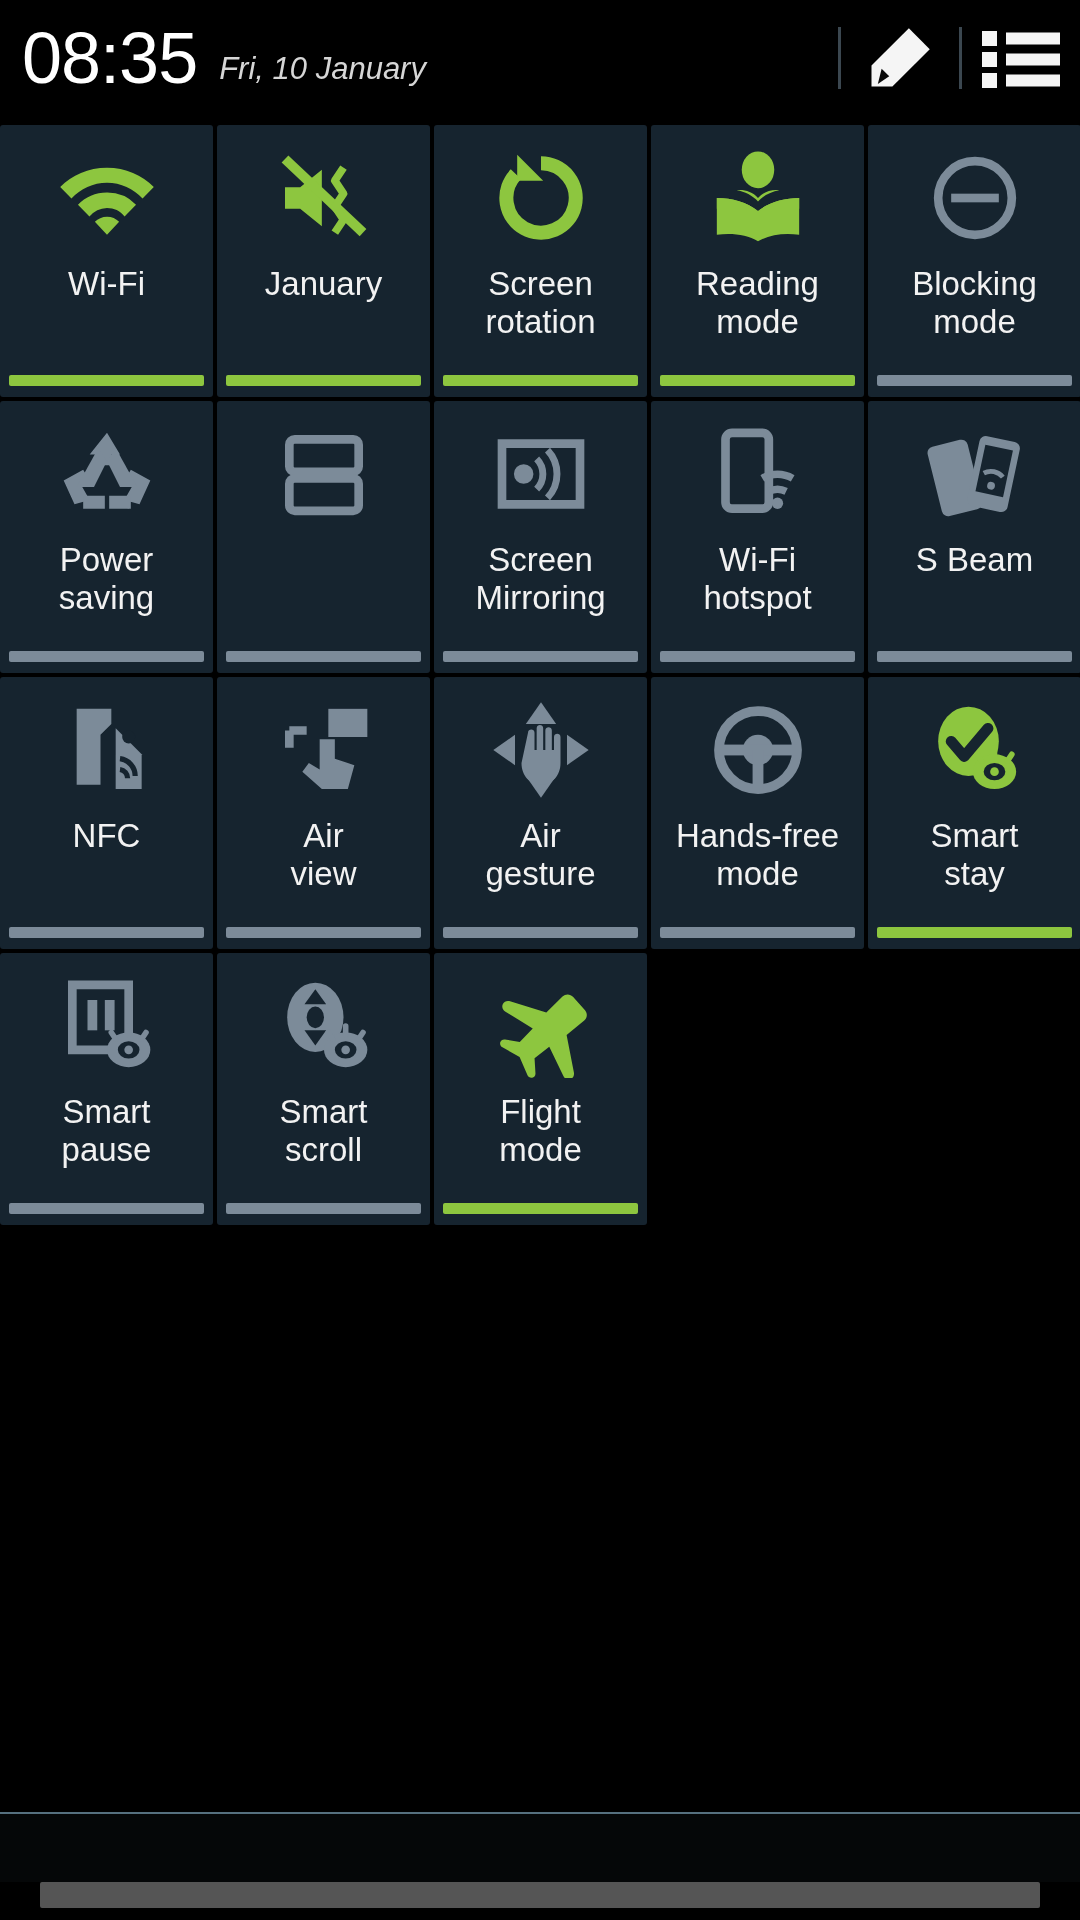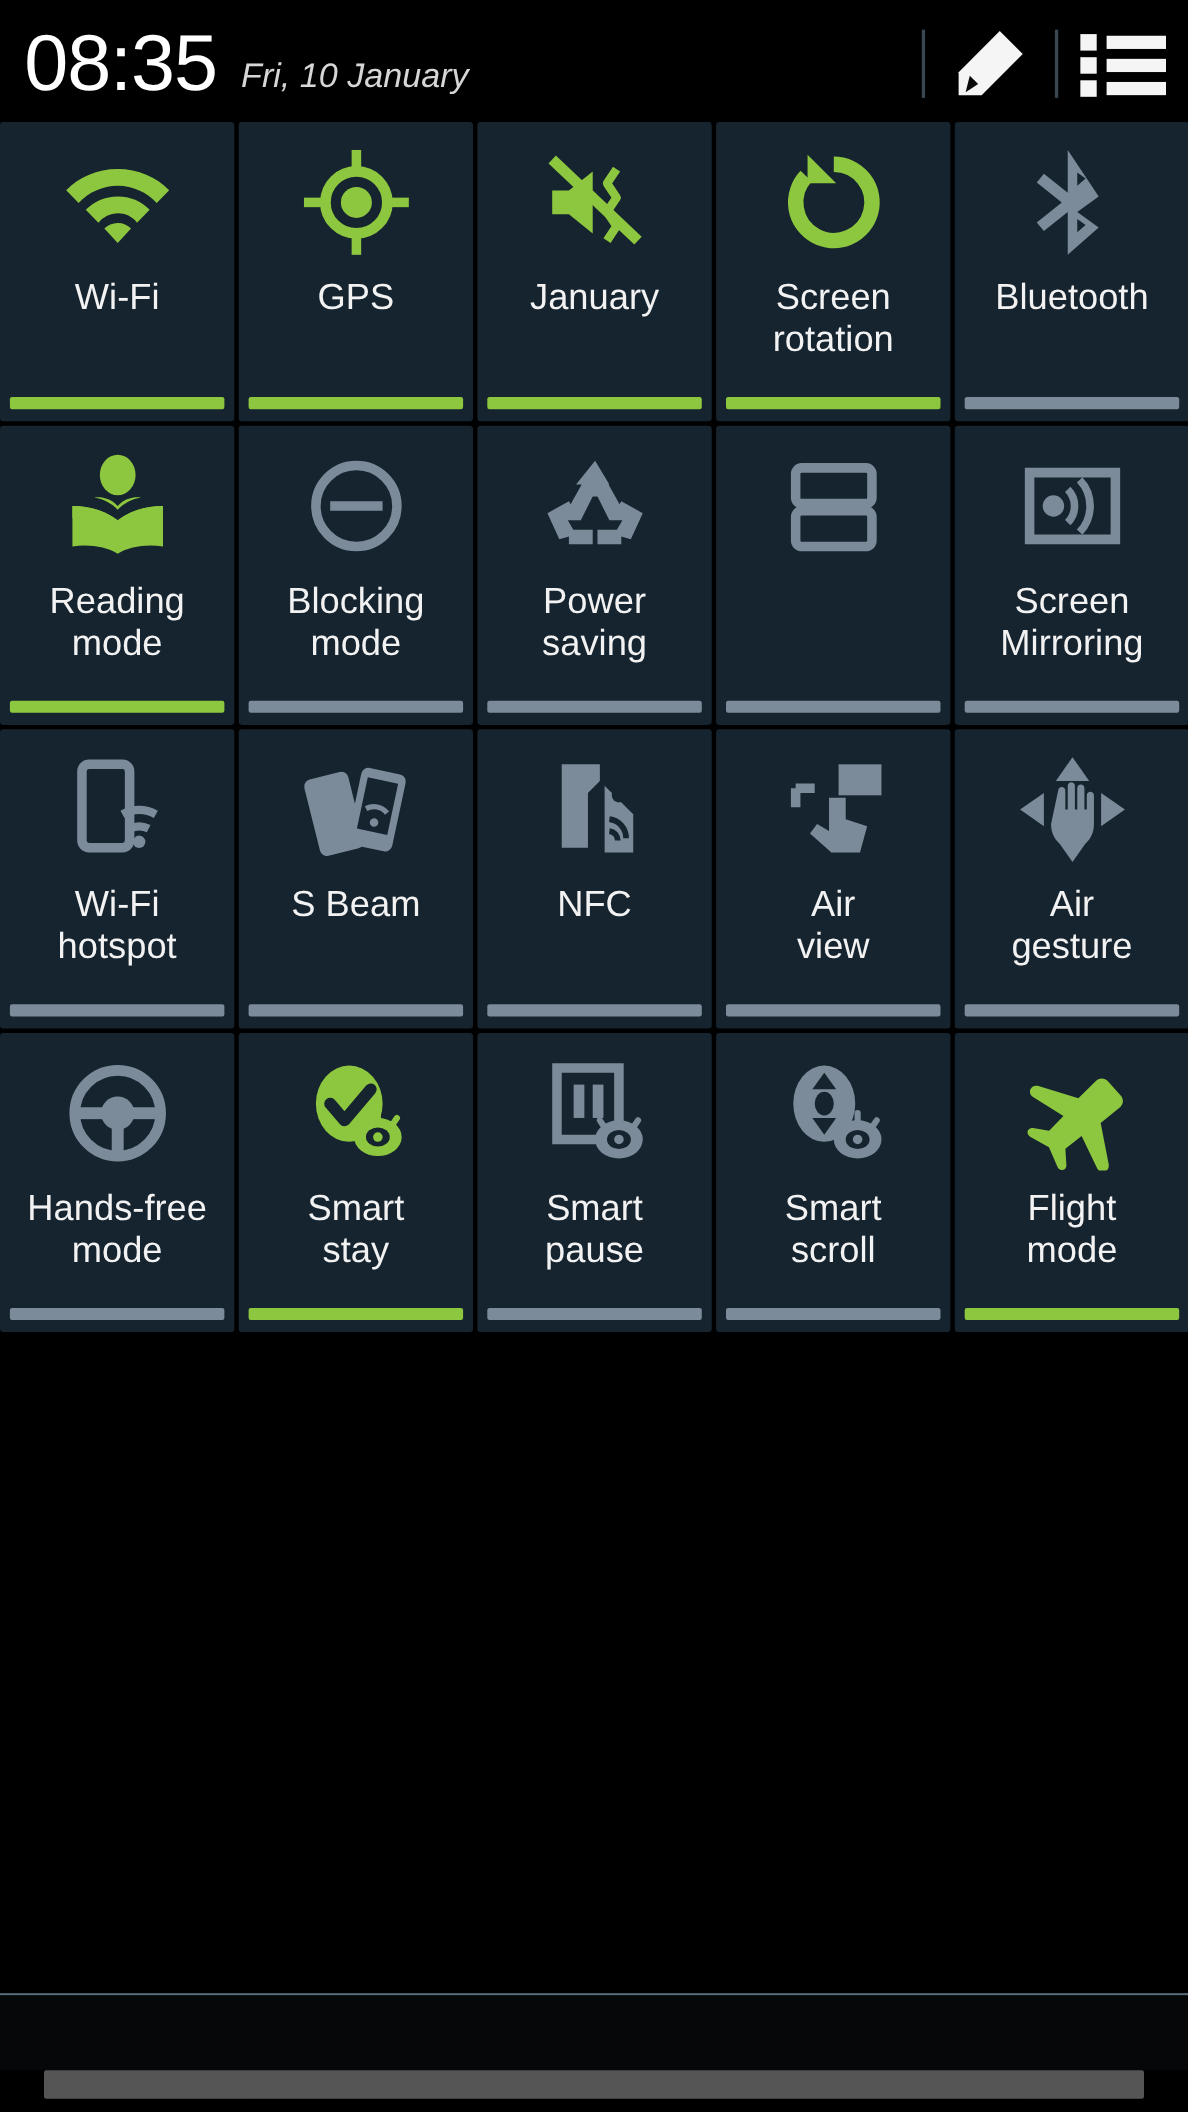--- a/index.html
+++ b/index.html
@@ -26,21 +26,21 @@
   .hdr-divider{
     width:3px;height:62px;background:#3b4750;margin:0 0px;
   }
   .hdr-btn{
     width:118px;height:115px;display:flex;align-items:center;justify-content:center;
   }
   .hdr-btn svg{display:block;}
 
   
   .grid{
-    position:absolute;left:0;top:111px;width:1080px;
+    position:absolute;left:0;top:125px;width:1080px;
     display:grid;
     grid-template-columns:repeat(5,213px);
     grid-auto-rows:272px;
     column-gap:4px;row-gap:4px;
   }
   .tile{
     position:relative;background:#16242f;border-radius:3px;
     display:flex;flex-direction:column;align-items:center;
     overflow:hidden;
   }
@@ -114,60 +114,37 @@
             <path d="M24 21.5c-5.3 0-10 2.1-13.4 5.6l5.3 5.4A11.3 11.3 0 0 1 24 28.6c3.2 0 6.1 1.3 8.1 3.9l5.3-5.4A18.6 18.6 0 0 0 24 21.5Z" fill="#8dc63f"></path>
             <path d="M24 32.6c-2.2 0-4.2.9-5.6 2.4L24 41l5.6-6a7.6 7.6 0 0 0-5.6-2.4Z" fill="#8dc63f"></path>
           </svg>
         </div>
         <div class="label">Wi-Fi</div>
         <div class="bar"></div>
       </div>
       <div class="tile on">
         <div class="icon-wrap">
           <svg width="104" height="104" viewBox="0 0 48 48">
-            <rect x="22" y="2" width="4" height="9" fill="#8dc63f"></rect>
-            <rect x="22" y="37" width="4" height="9" fill="#8dc63f"></rect>
-            <rect x="2" y="22" width="9" height="4" fill="#8dc63f"></rect>
-            <rect x="37" y="22" width="9" height="4" fill="#8dc63f"></rect>
-            <circle cx="24" cy="24" r="13" fill="none" stroke="#8dc63f" stroke-width="4.5"></circle>
-            <circle cx="24" cy="24" r="6.5" fill="#8dc63f"></circle>
-          </svg>
-        </div>
-        <div class="label">GPS</div>
-        <div class="bar"></div>
-      </div>
-      <div class="tile on">
-        <div class="icon-wrap">
-          <svg width="104" height="104" viewBox="0 0 48 48">
             <path d="M6 19h7l10-8v26l-10-8H6Z" fill="#8dc63f"></path>
             <path d="M6 6 42 40" stroke="#8dc63f" stroke-width="4.5" fill="none"></path>
             <path d="M33 10l-4 6 4 6-4 6 4 6-4 6" stroke="#8dc63f" stroke-width="3.6" fill="none" stroke-linejoin="round"></path>
           </svg>
         </div>
         <div class="label">January</div>
         <div class="bar"></div>
       </div>
       <div class="tile on">
         <div class="icon-wrap">
           <svg width="104" height="104" viewBox="0 0 48 48">
             <path d="M24 8a16 16 0 1 1-11.6 5" fill="none" stroke="#8dc63f" stroke-width="6.5"></path>
             <path d="M13 4v12h12Z" fill="#8dc63f"></path>
           </svg>
         </div>
         <div class="label">Screen
 rotation</div>
-        <div class="bar"></div>
-      </div>
-      <div class="tile off">
-        <div class="icon-wrap">
-          <svg width="104" height="104" viewBox="0 0 48 48">
-            <path d="M22 2v18L12 12l-3 3.6L19.5 24 9 32.4l3 3.6 10-8v18l13-11.5-9-6.5 9-6.5Zm4 9.5 3.5 2.5L26 17Zm0 19.5 3.5 2.5L26 36.5Z" fill="#7c8b99"></path>
-          </svg>
-        </div>
-        <div class="label">Bluetooth</div>
         <div class="bar"></div>
       </div>
       <div class="tile on">
         <div class="icon-wrap">
           <svg width="104" height="104" viewBox="0 0 48 48">
             <ellipse cx="24" cy="11" rx="7.5" ry="8.5" fill="#8dc63f"></ellipse>
             <path d="M24 24c-2.6-3-6.4-4-9.8-3.6 3.6.6 7.4 2.4 9.8 5.2 2.4-2.8 6.2-4.6 9.8-5.2-3.4-.4-7.2.6-9.8 3.6Z" fill="#8dc63f"></path>
             <path d="M5 24c7 0 14 2 19 6-5-1.6-12-2-19-1Zm38 0c-7 0-14 2-19 6 5-1.6 12-2 19-1Z" fill="#8dc63f"></path>
             <path d="M5 24v17c7-1 14 0 19 3V30C19 26 12 24 5 24Zm38 0v17c-7-1-14 0-19 3V30c5-4 12-6 19-6Z" fill="#8dc63f"></path>
           </svg>

